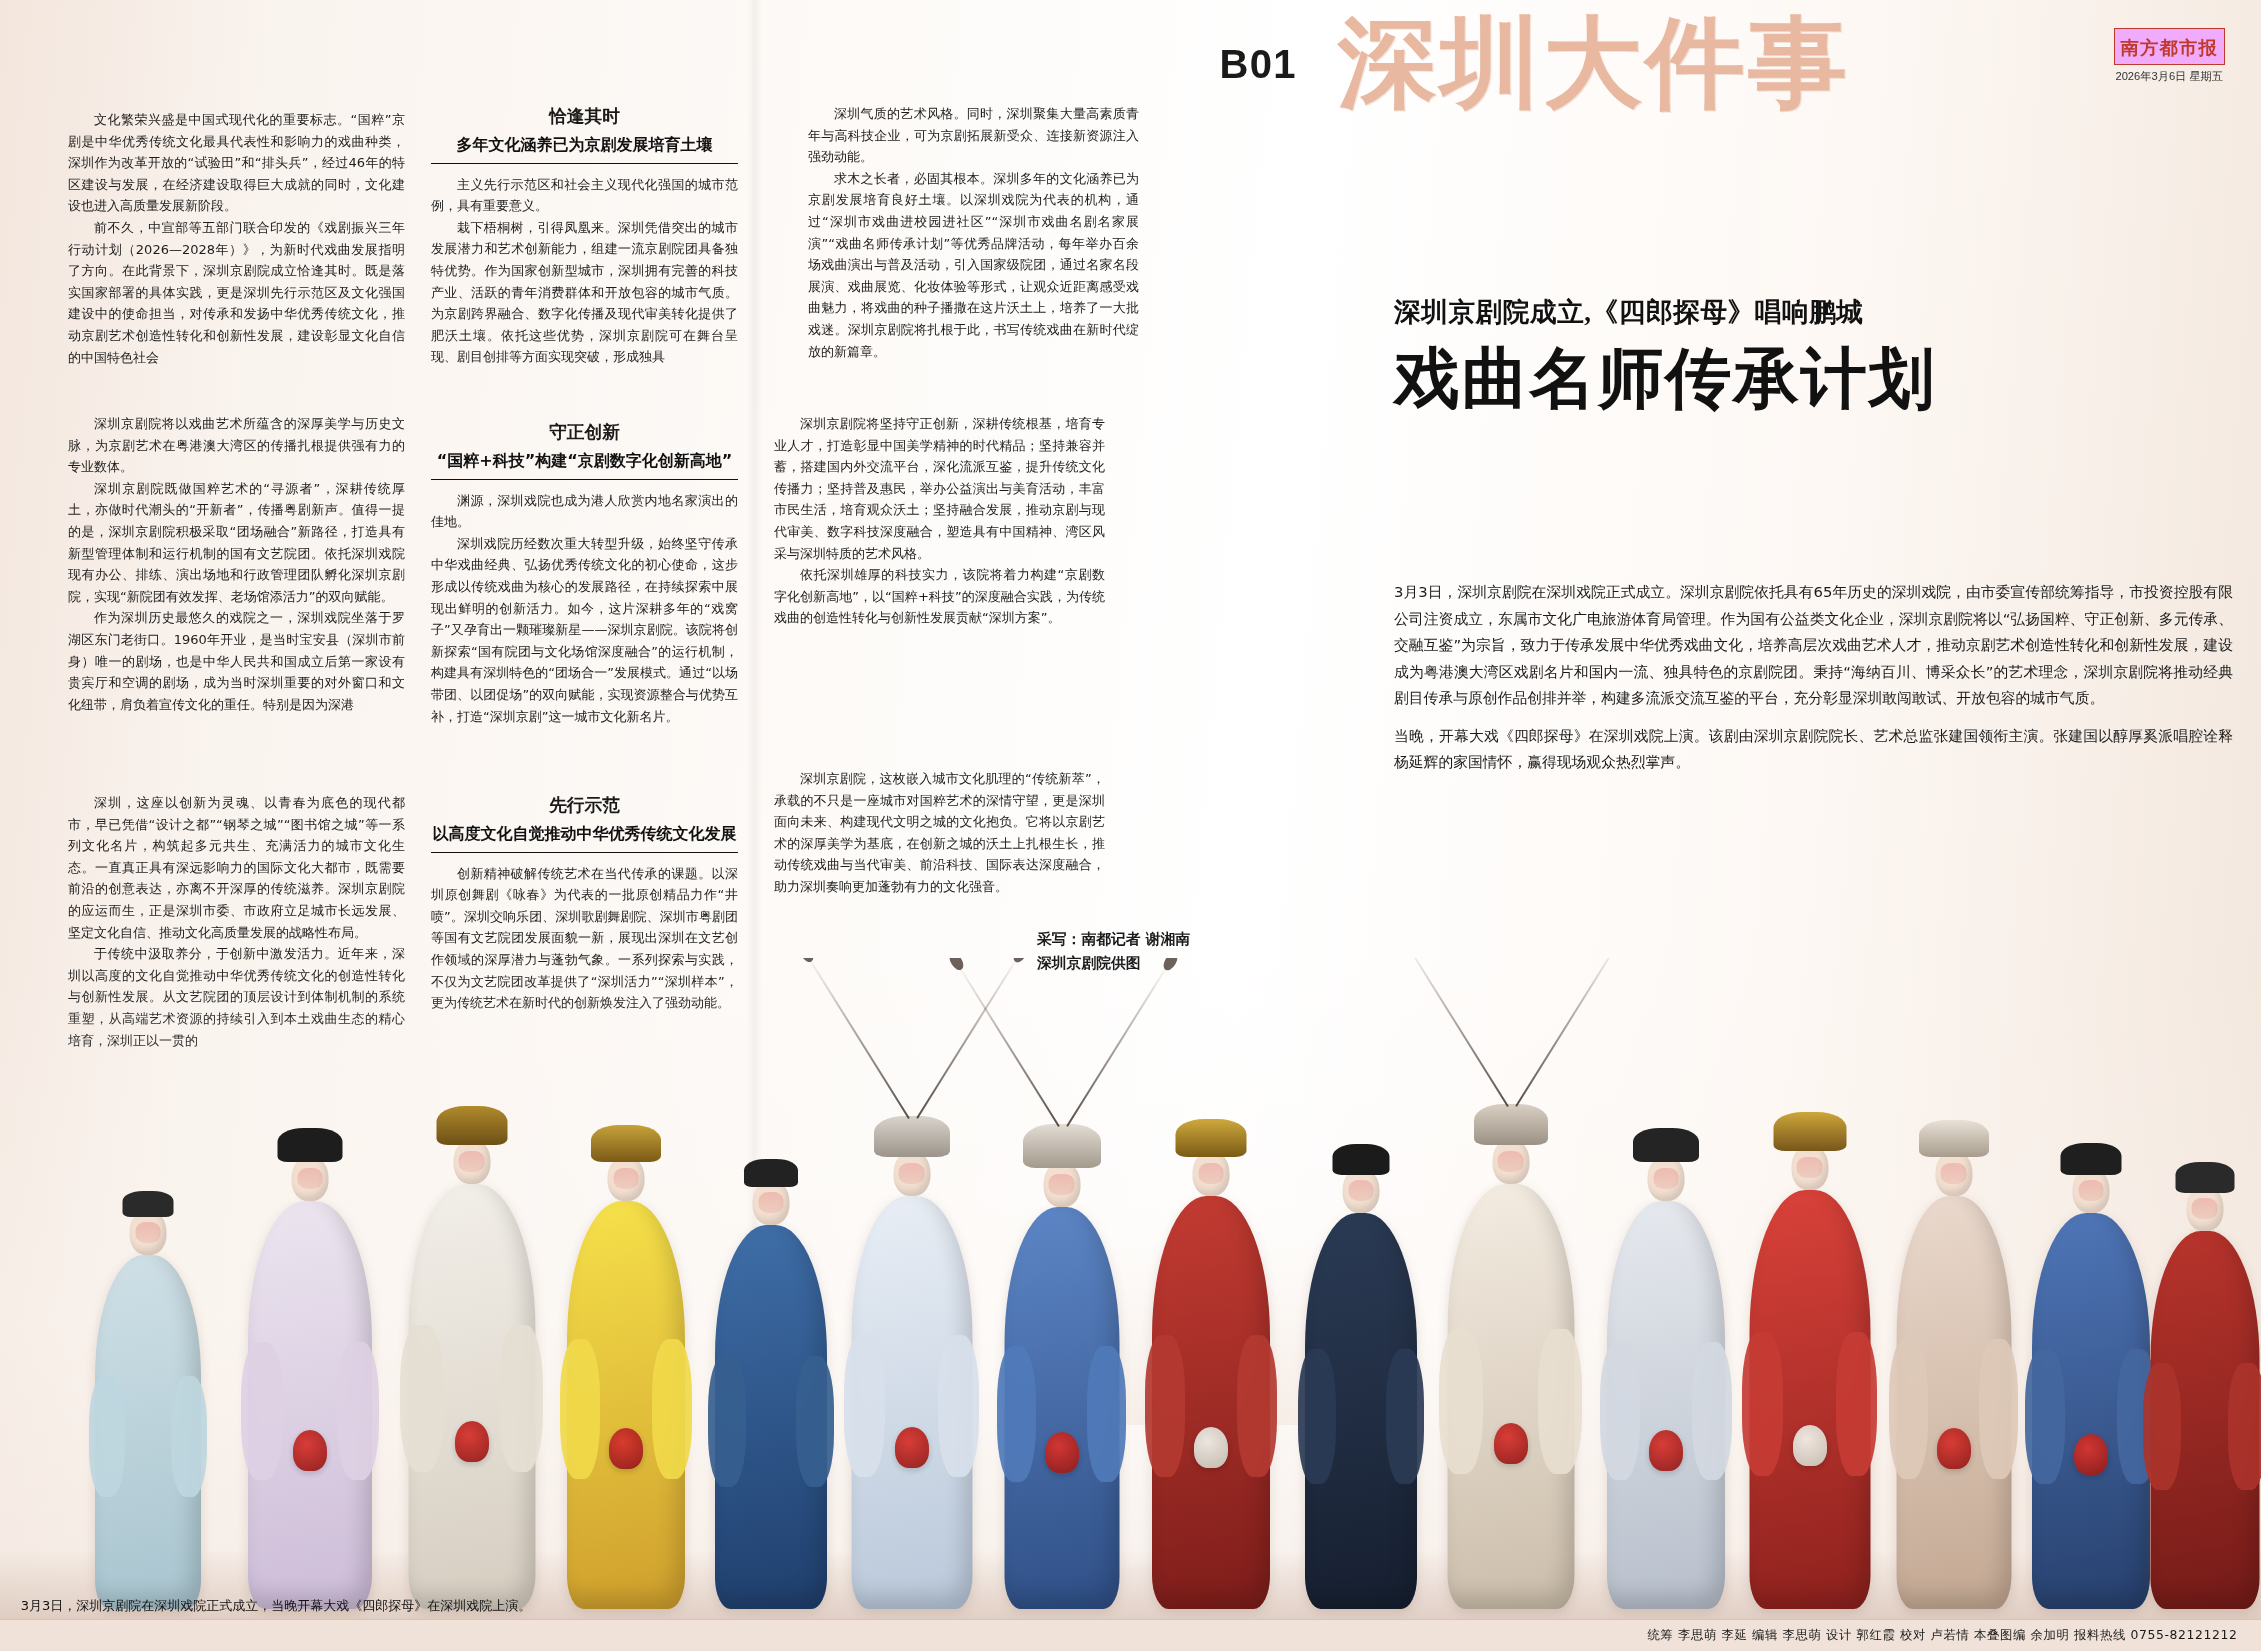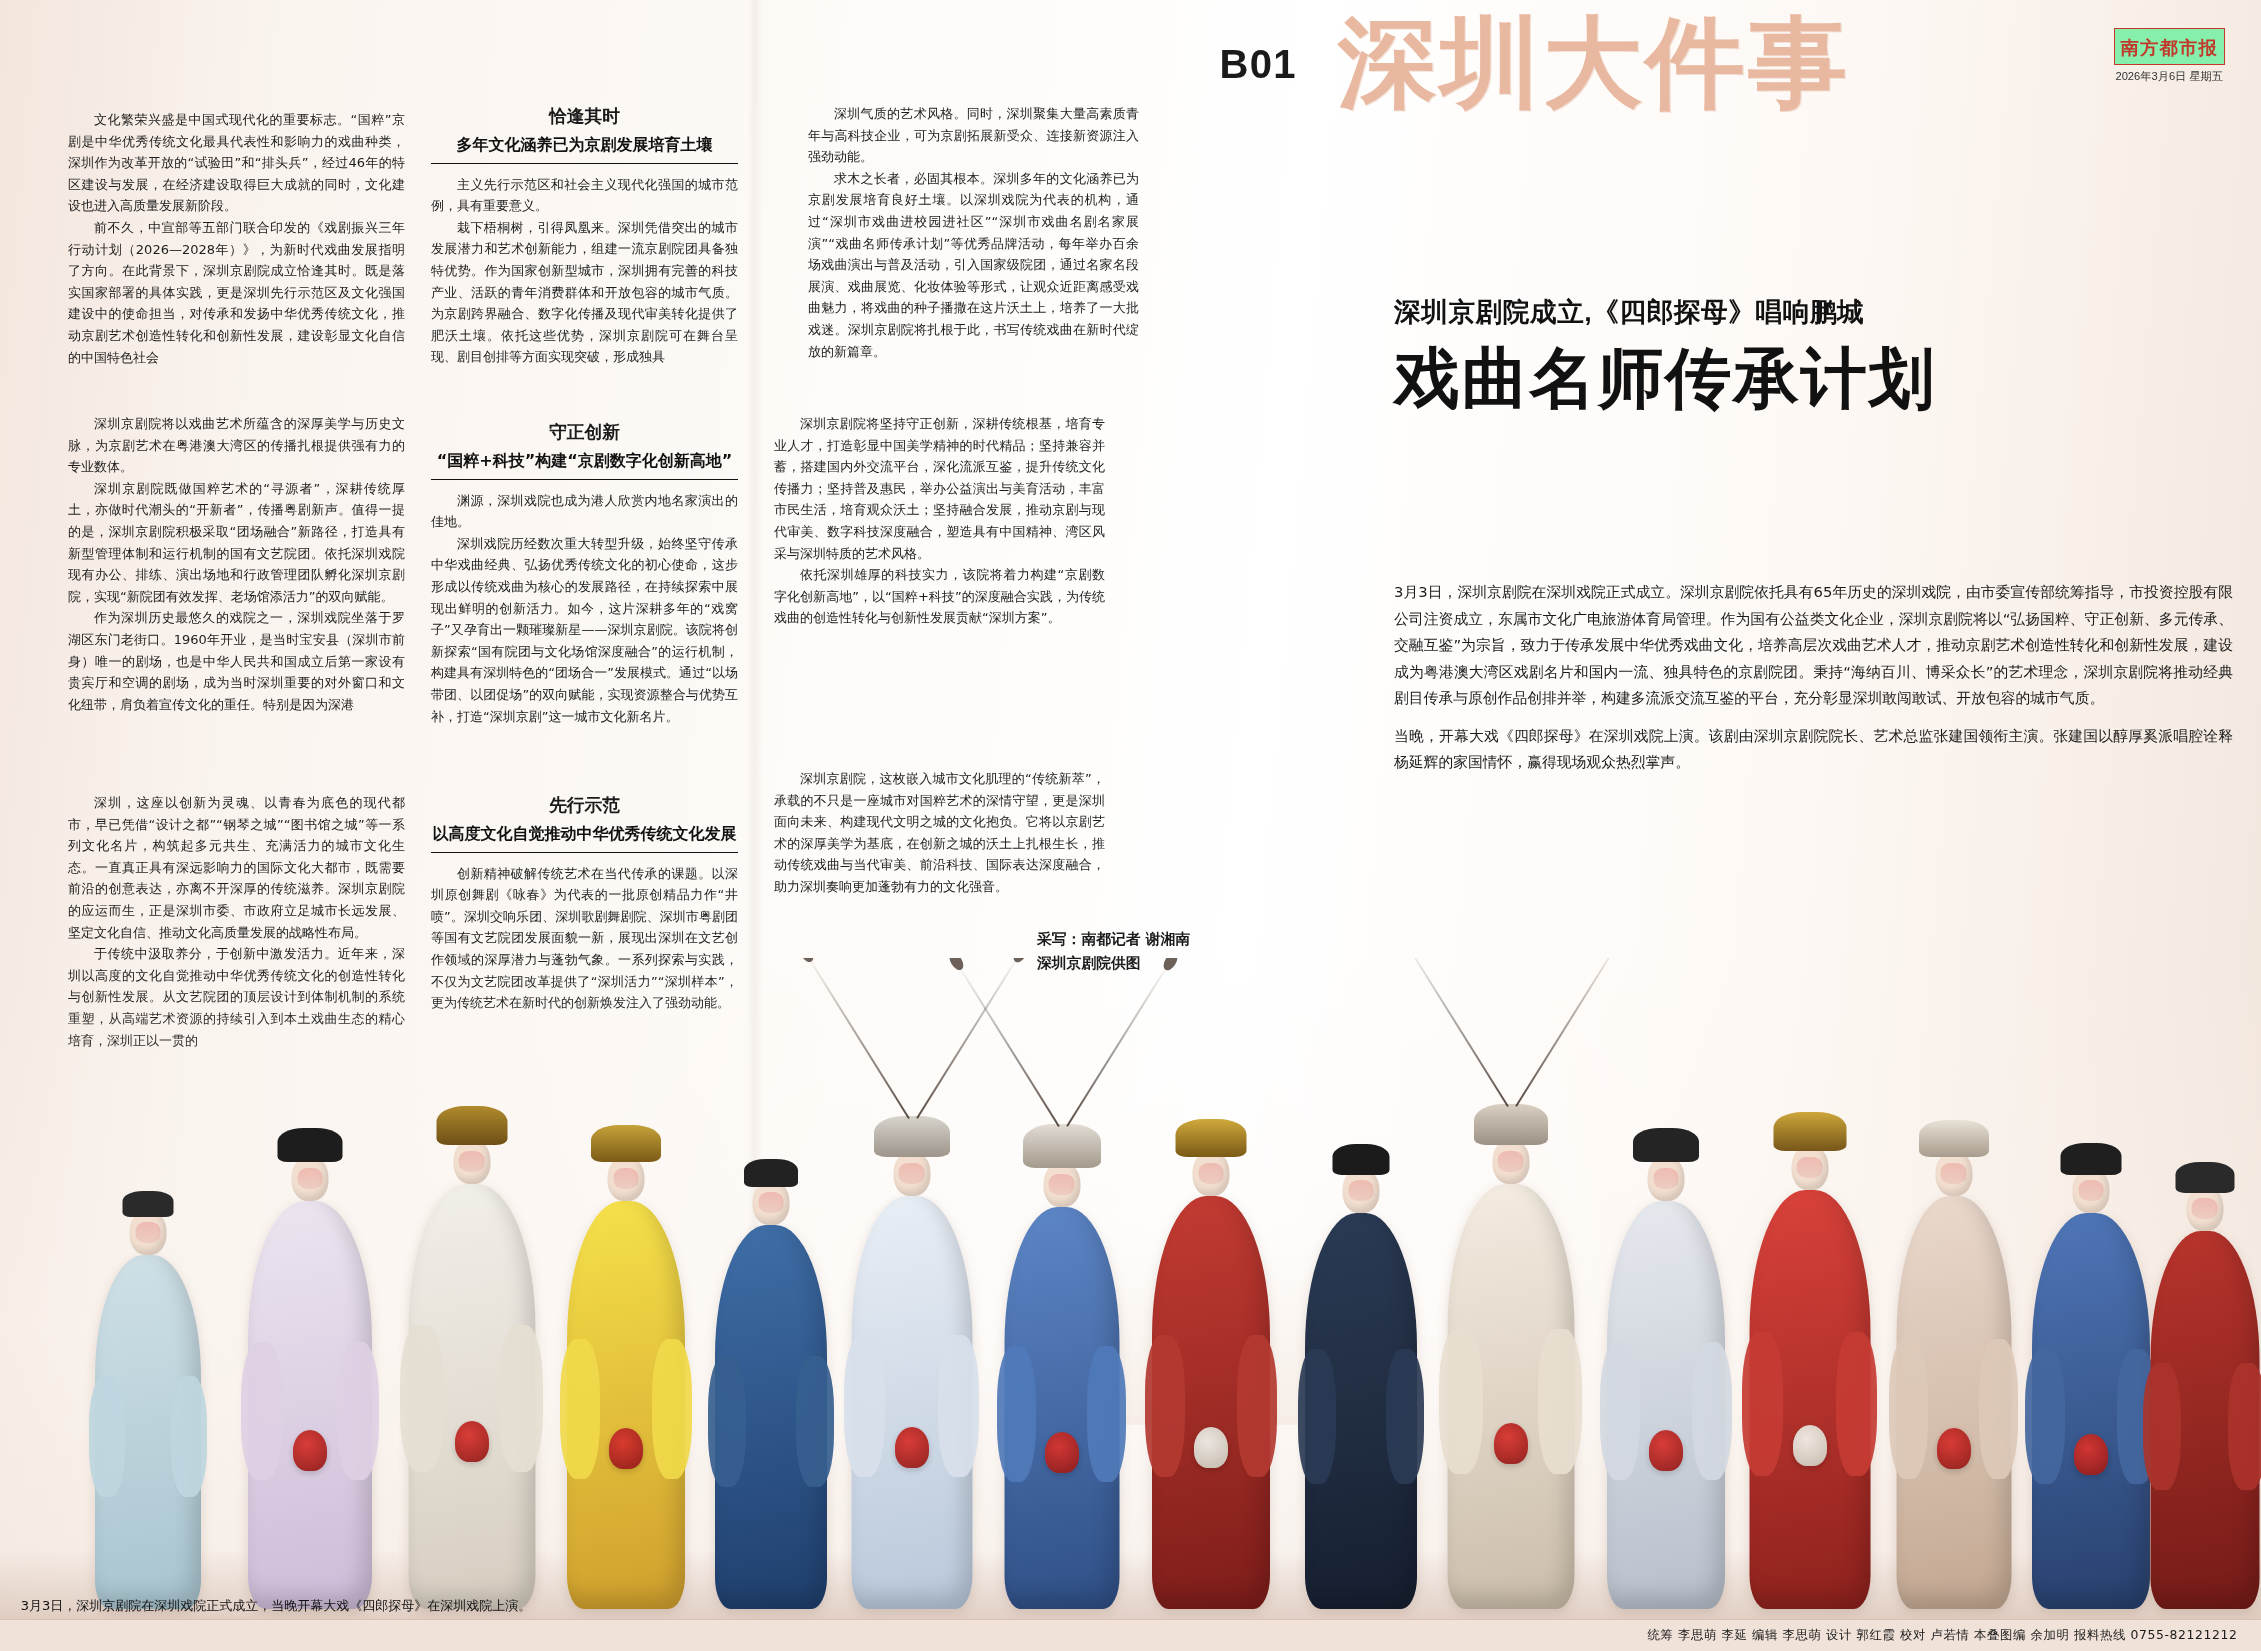--- a/index.html
+++ b/index.html
@@ -73,42 +73,42 @@
     text-align: center;
   }
   .masthead-logo-box {
     border: 1.8px solid #c0392b;
     color: #c0392b;
     font-size: 18.3px;
     font-weight: bold;
     letter-spacing: 1.2px;
     padding: 5.3px 1.2px 4.1px;
     font-family: "DejaVu Sans", sans-serif;
-    background: #86efac;
+    background: #f0abfc;
   }
   .masthead-date {
     margin-top: 4.1px;
     font-size: 11.2px;
     color: #333;
     letter-spacing: 0px;
   }
 
   
   .headline-block {
     position: absolute;
     left: 1394px;
     top: 295px;
     width: 839px;
   }
   .kicker {
     font-size: 26.6px;
     line-height: 34px;
     color: #111;
     font-weight: bold;
-    font-family: Liberation Sans, sans-serif;
+    font-family: Liberation Serif, serif;
     letter-spacing: 0.6px;
     text-align: left;
     margin-bottom: 13px;
   }
   .headline {
     font-size: 66px;
     line-height: 74px;
     font-weight: bold;
     color: #111;
     font-family: "DejaVu Sans", sans-serif;

